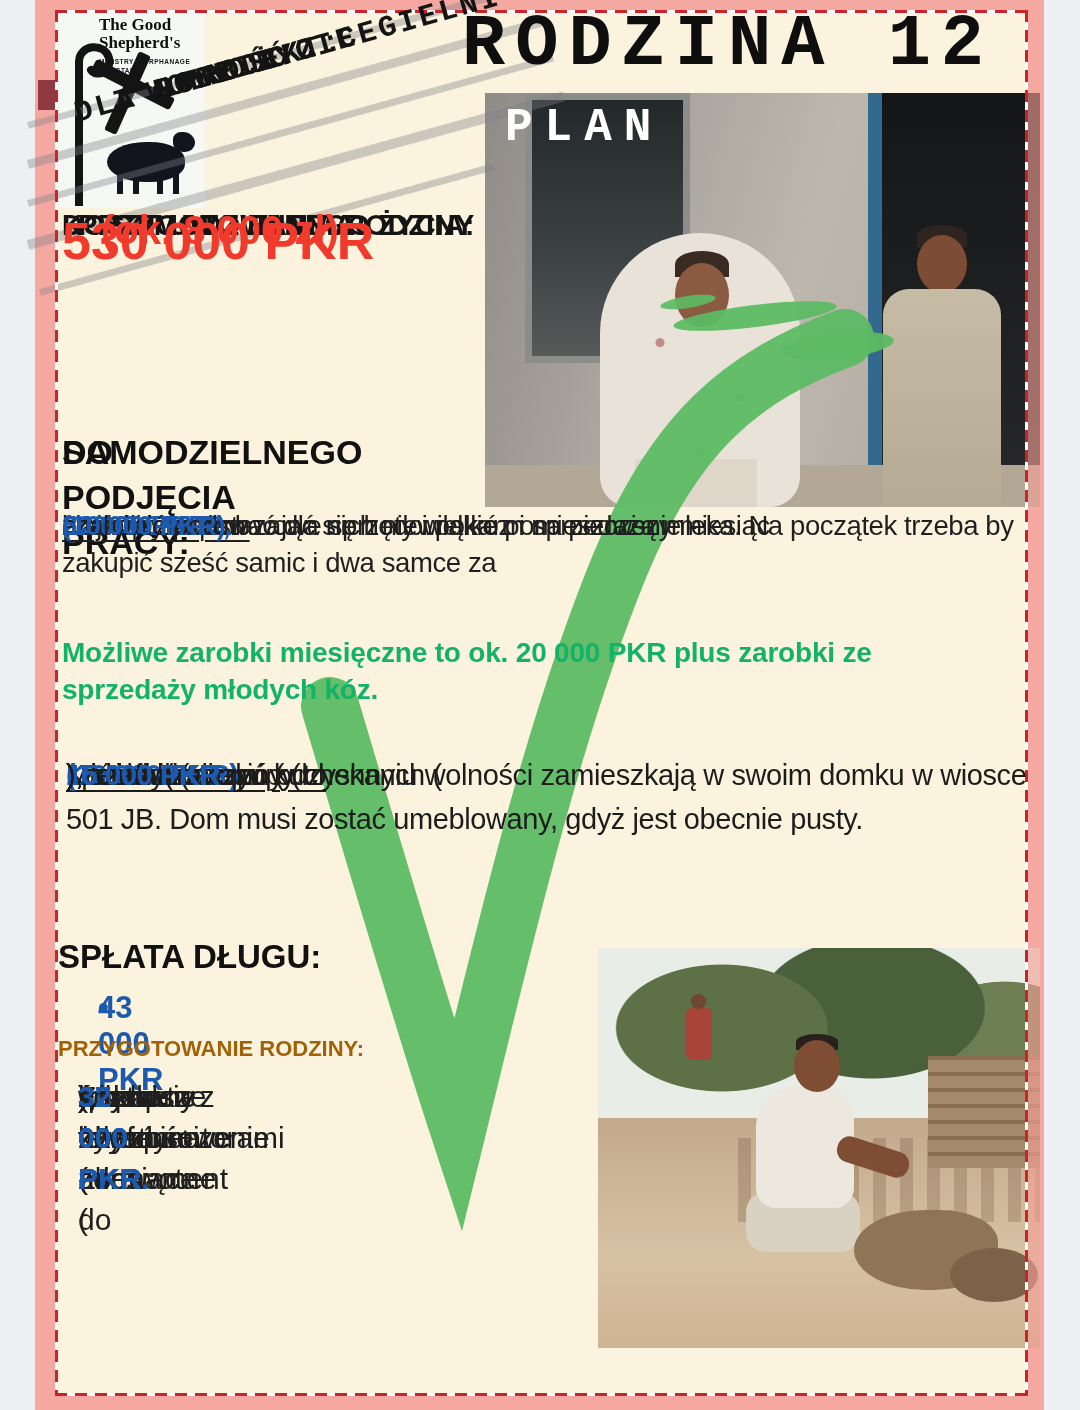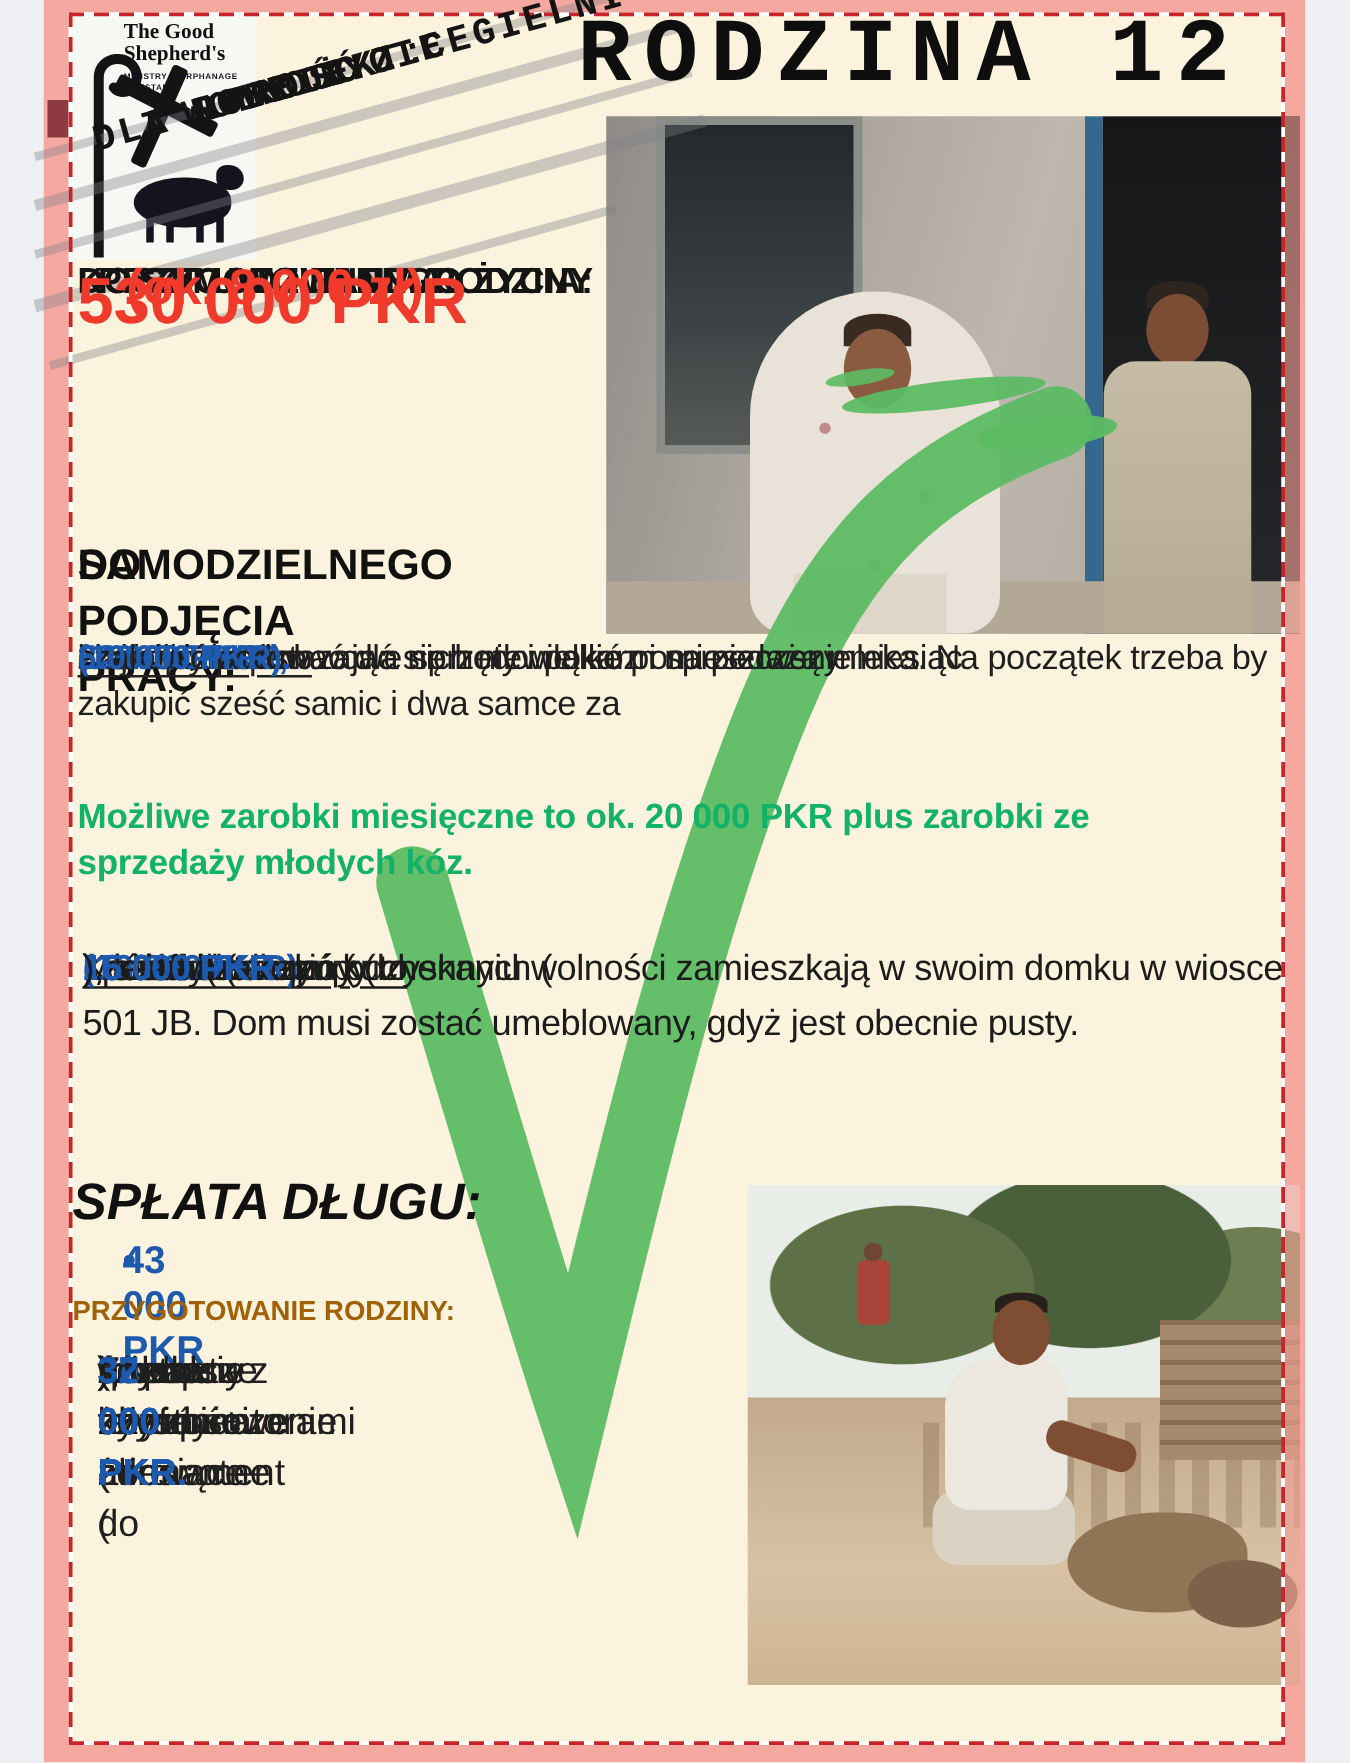--- a/index.html
+++ b/index.html
@@ -104,21 +104,21 @@
   .cost-h{position:static;font-size:29px;font-weight:700;line-height:38px;color:#141414;}
   .cost-amount{position:static;font-size:52px;font-weight:700;color:#f03a2c;margin-top:8px;line-height:54px;}
   .cost-approx{position:static;font-size:40px;font-weight:700;color:#f03a2c;line-height:48px;margin-left:39px;}
   .work-h{left:62px;top:430px;font-size:34px;font-weight:700;line-height:45px;color:#111;}
   .work-h div{position:static;}
   .body-p{font-size:27.5px;line-height:37px;letter-spacing:-0.4px;color:#1f1f1f;}
   .work-p{left:62px;top:507px;width:968px;}
   .note{left:62px;top:634px;width:930px;font-size:28px;font-weight:700;color:#13b269;line-height:37px;letter-spacing:-0.2px;}
   .home-h{left:66px;top:710px;font-size:33px;font-weight:700;color:#111;}
   .home-p{left:66px;top:753px;width:964px;font-size:29px;line-height:44px;letter-spacing:-0.4px;}
-  .debt-h{left:58px;top:938px;font-size:41px;font-weight:700;color:#111;font-style:italic;}
+  .debt-h{left:58px;top:938px;font-size:33px;font-weight:700;color:#111;}
   .debt-line{left:98px;top:990px;font-size:31px;font-weight:700;color:#1d5aae;}
   .debt-dot{position:static;margin-right:14px;}
   .fam-h{left:58px;top:1036px;font-size:22px;font-weight:700;color:#a16207;}
   .fam-list{left:78px;top:1076px;width:590px;font-size:30px;line-height:41px;color:#1f1f1f;}
   .fam-row{position:static;display:flex;}
   .fam-row .dot{position:static;width:34px;flex:0 0 34px;text-align:left;padding-left:6px;}
   .fam-row .fam-text{position:static;}
 
   .seg-p{}
   .seg-b{color:#1d5aae;font-weight:700;}
@@ -175,20 +175,21 @@
     <div class="pt-ground"></div>
     <div class="pt-shawl"></div>
     <div class="pt-hair"></div>
     <div class="pt-face"></div>
     <div class="pt-dress"></div>
     <div class="pt-mhair"></div>
     <div class="pt-mhead"></div>
     <div class="pt-mbody"></div>
     <div class="photo-tint"></div>
   </div>
+  <div class="plan-label txt">PLAN</div>
 
   <div class="cost txt">
     <div class="cost-h">KOSZT UWOLNIENIA</div>
     <div class="cost-h">I PRZYGOTOWANIA RODZINY</div>
     <div class="cost-h">DO SAMODZIELNEGO ŻYCIA:</div>
     <div class="cost-amount">530 000 PKR</div>
     <div class="cost-approx">(ok. 8 000 zł)</div>
   </div>
 
   <svg class="check-svg" viewBox="0 0 1080 1410">

